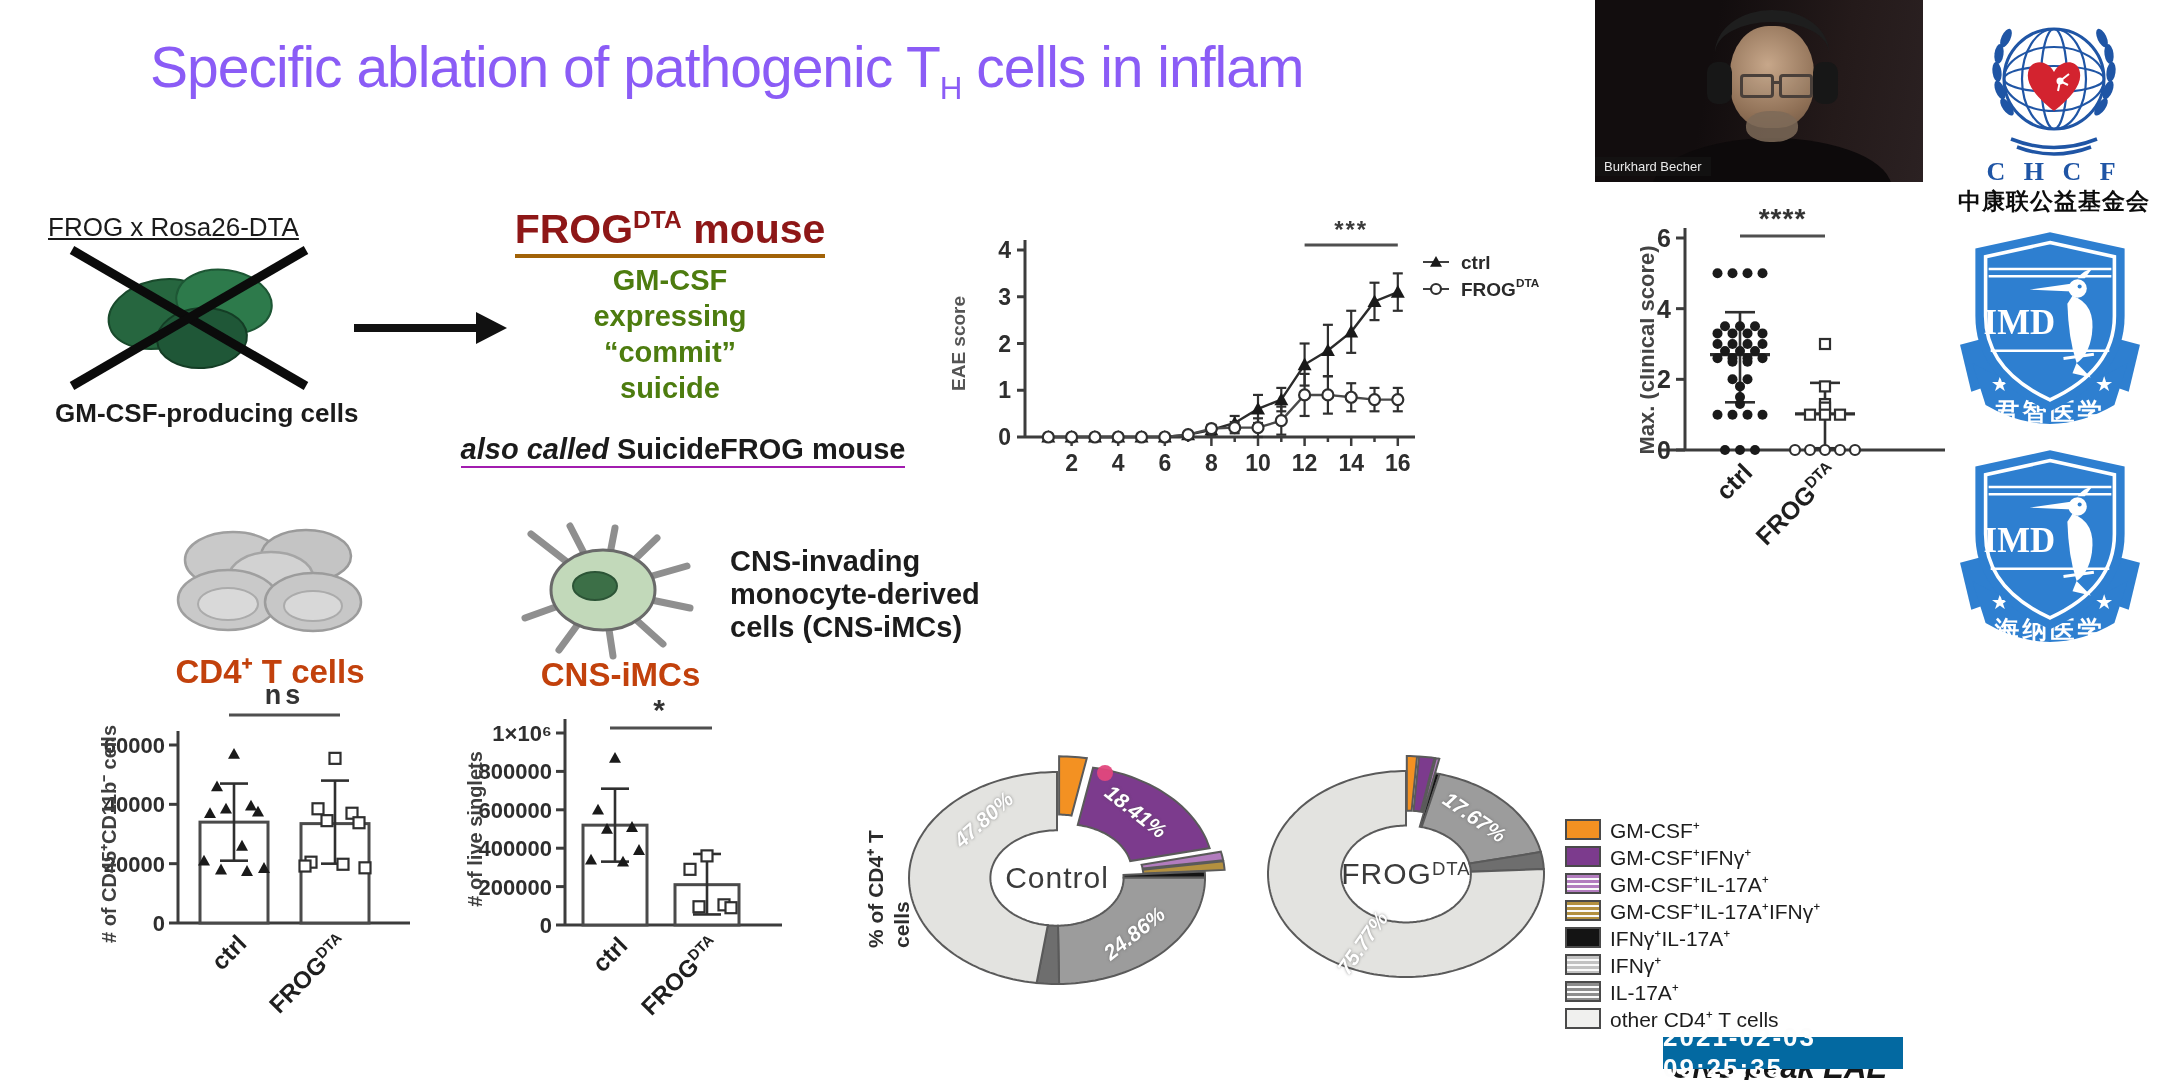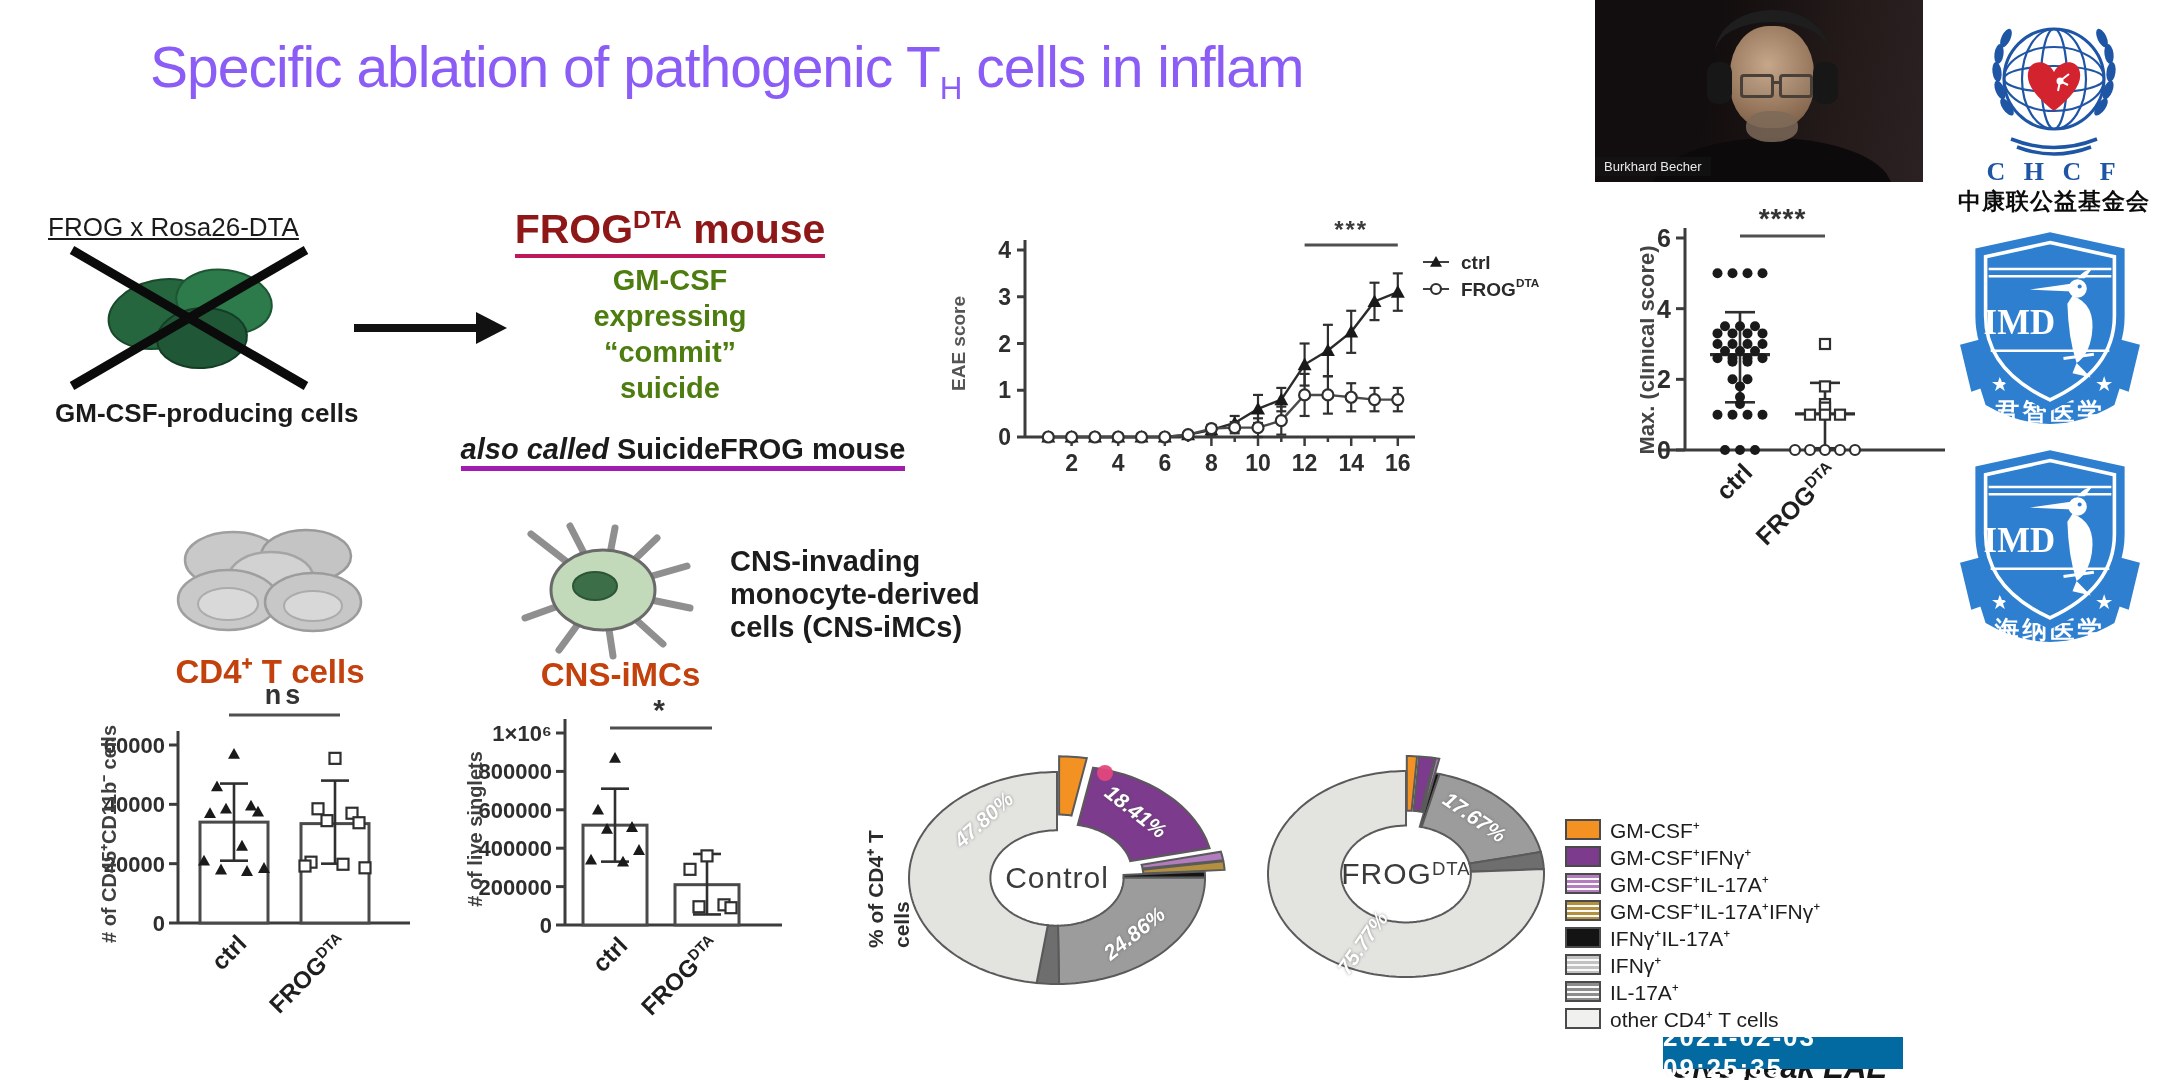--- a/index.html
+++ b/index.html
@@ -5,25 +5,25 @@
   html,body{margin:0;padding:0;background:#666;}
   .slide{position:relative;width:2160px;height:1080px;background:#fff;overflow:hidden;
          font-family:"Liberation Sans",sans-serif;color:#1b1b1b;}
   .abs{position:absolute;}
   svg{font-family:"Liberation Sans",sans-serif;}
   .title{left:150px;top:34px;font-size:57px;font-weight:500;letter-spacing:-1px;color:#8b5cf6;z-index:1;white-space:nowrap;}
   .title sub{font-size:.55em;}
   .cross-title{left:48px;top:212px;font-size:26px;font-weight:400;text-decoration:underline;white-space:nowrap;}
   .producing{left:55px;top:398px;font-size:26px;font-weight:700;white-space:nowrap;}
   .mouse-title{left:455px;top:206px;width:430px;text-align:center;font-size:41px;font-weight:700;color:#8e1717;}
-  .mouse-title .u{border-bottom:4px solid #be185d;padding-bottom:2px;}
+  .mouse-title .u{border-bottom:4px solid #a16207;padding-bottom:2px;}
   .mouse-title sup{font-size:.6em;}
   .mouse-desc{left:505px;top:262px;width:330px;text-align:center;font-size:29px;font-weight:600;color:#4d7c0f;line-height:36px;}
   .also-called{left:438px;top:433px;width:490px;text-align:center;font-size:29px;white-space:nowrap;}
-  .also-called .u{border-bottom:5px solid #a21caf;padding-bottom:1px;}
+  .also-called .u{border-bottom:2px solid #a21caf;padding-bottom:1px;}
   .also-called .it{font-style:italic;font-weight:600;}
   .also-called .bd{font-weight:800;}
   .panel-title{font-size:33px;font-weight:600;text-align:center;color:#c2410c;}
   .cns-caption{left:718px;top:545px;font-size:29px;font-weight:600;line-height:33px;color:#1c1c1c;white-space:nowrap;margin-left:12px;}
   .donut-ylabel{left:862px;top:798px;height:150px;writing-mode:vertical-rl;transform:rotate(180deg);
                 font-size:21px;font-weight:700;color:#2c2c2c;display:flex;align-items:center;}
   .legend{left:1565px;top:769px;margin-top:47px;}
   .lg-row{display:flex;align-items:center;height:27px;gap:9px;}
   .lg-sw{width:36px;height:21px;border:2px solid #4a4a4a;box-sizing:border-box;flex:0 0 auto;}
   .lg-lb{font-size:21px;color:#1d1d1d;white-space:nowrap;}

